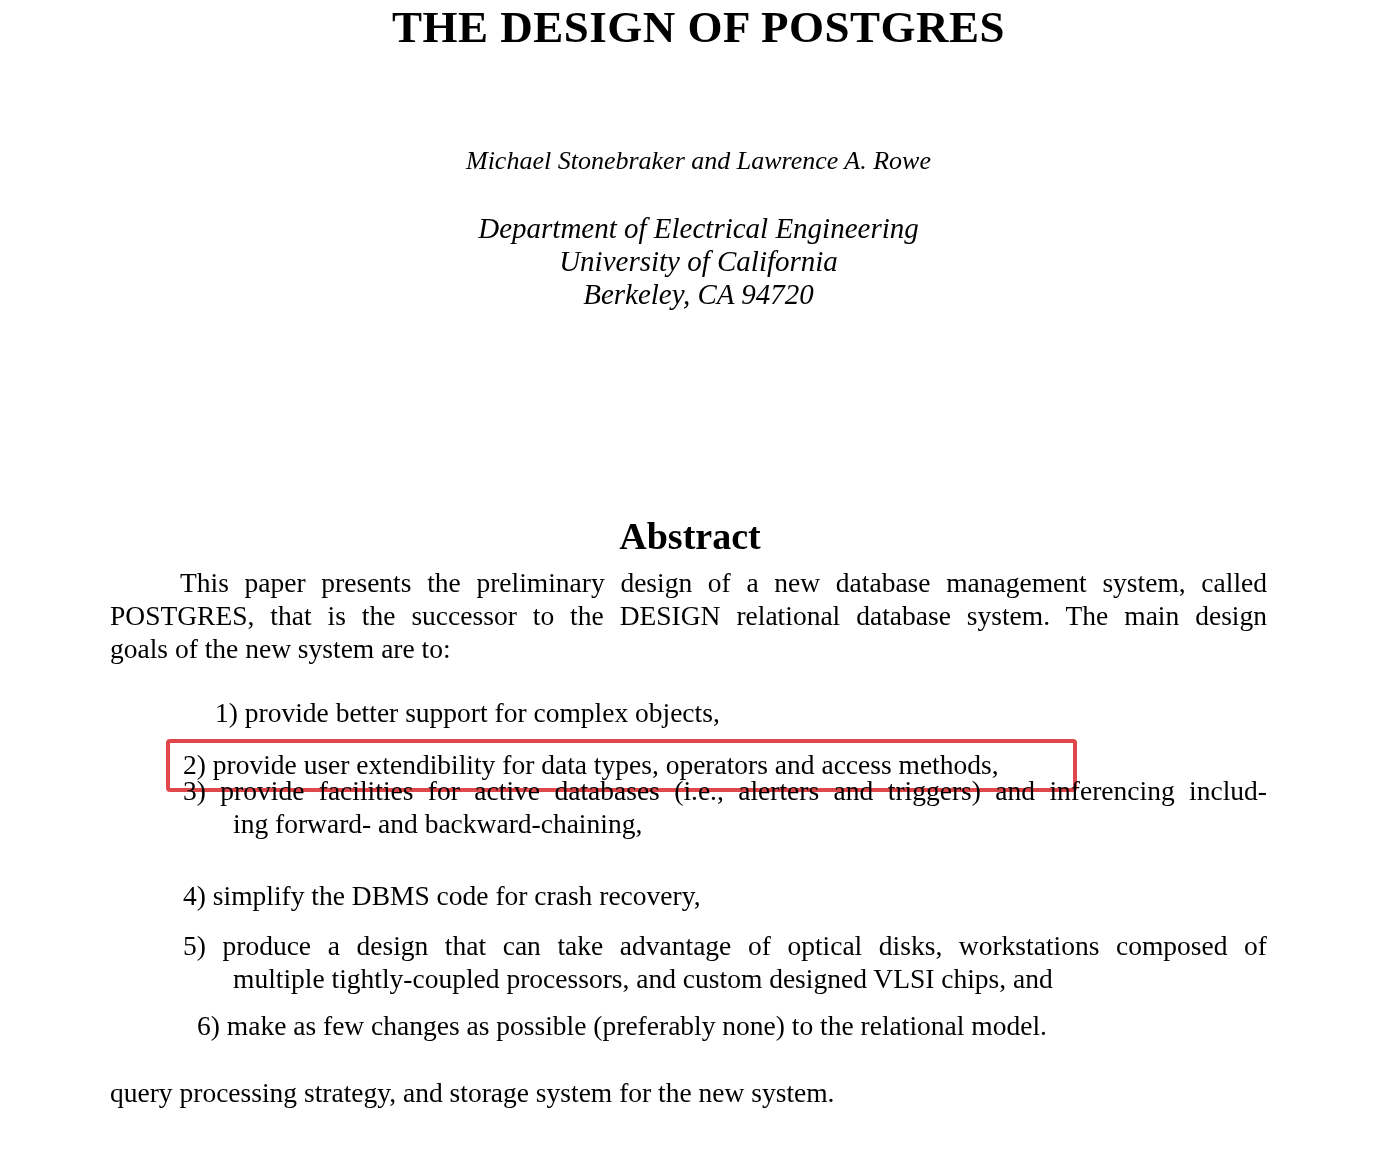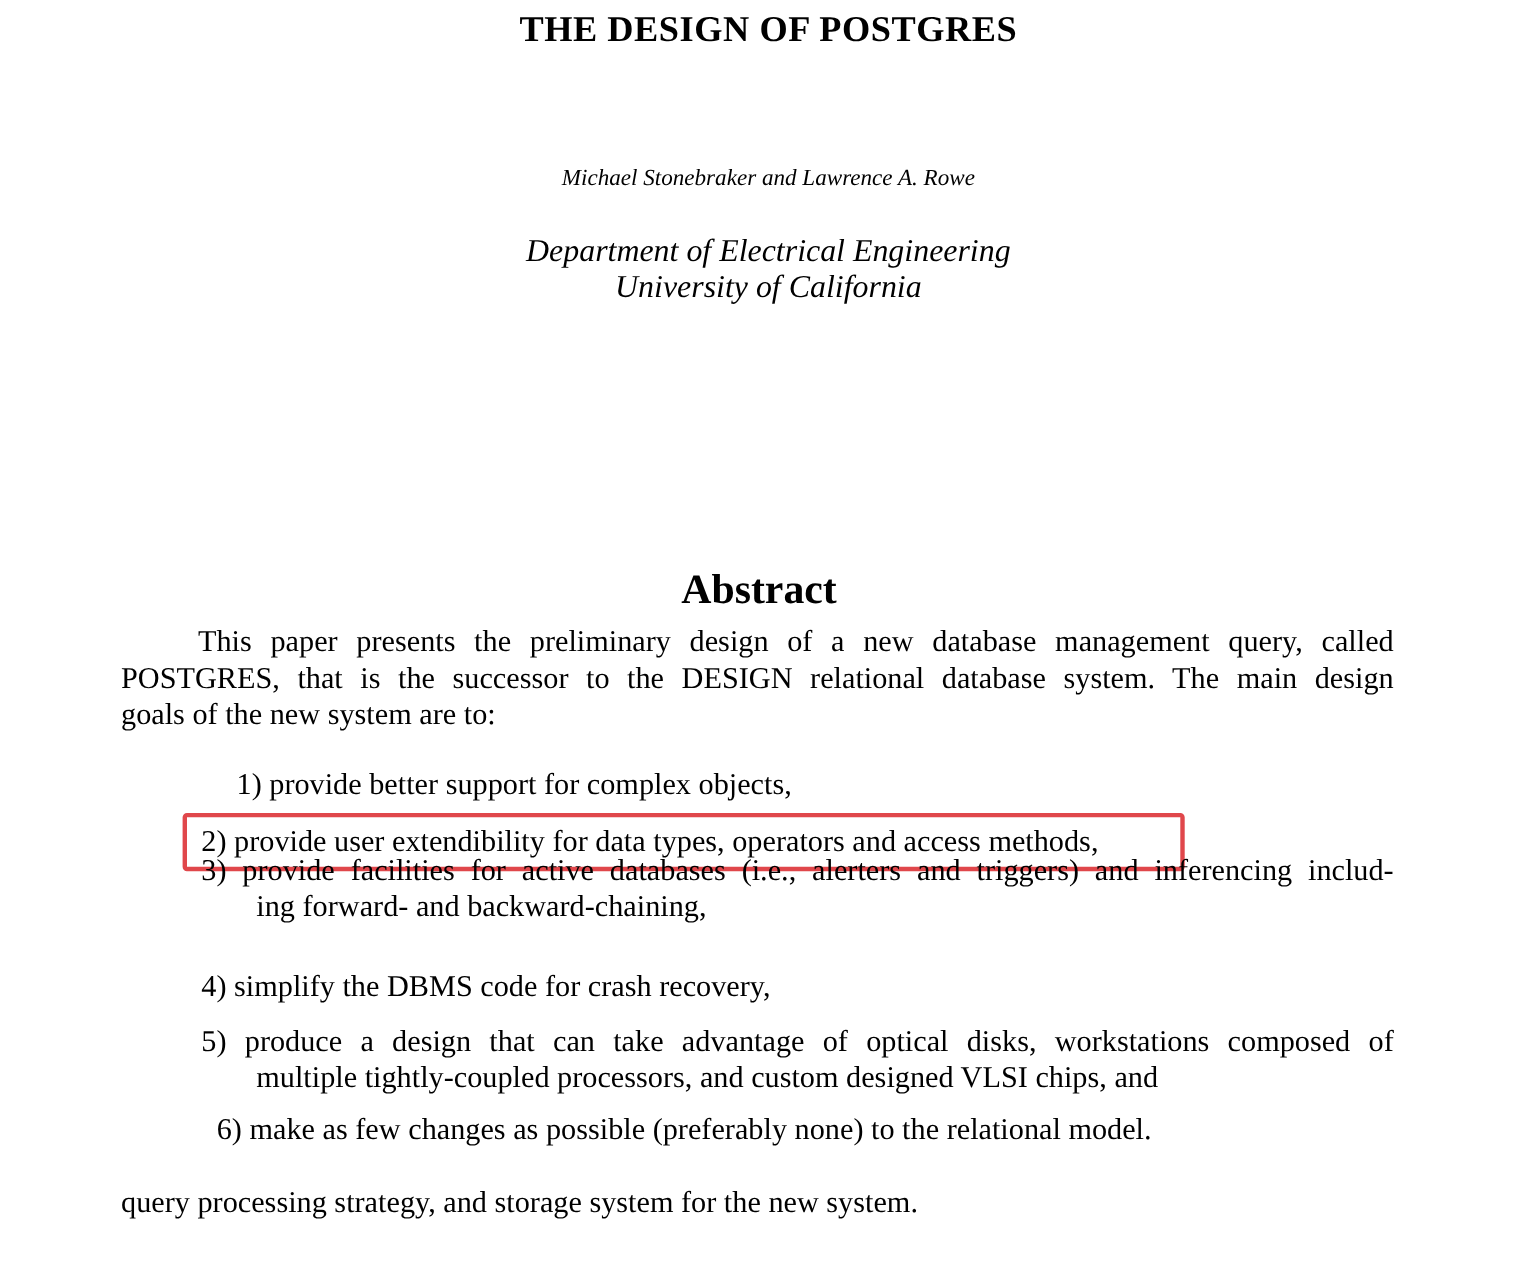--- a/index.html
+++ b/index.html
@@ -10,29 +10,29 @@
     color: #000000;
     font-family: "Liberation Serif", "DejaVu Serif", serif;
     position: relative;
     overflow: hidden;
   }
   .abs { position: absolute; }
 
   .doc-title {
     top: 7px; left: 0; width: 1397px;
     text-align: center;
-    font-size: 33px; line-height: 40px;
+    font-size: 45px; line-height: 40px;
     font-weight: bold;
     letter-spacing: 0.5px;
   }
   .authors-line {
     top: 144px; left: 0; width: 1397px;
     text-align: center;
     font-style: italic;
-    font-size: 21px; line-height: 34px;
+    font-size: 26px; line-height: 34px;
   }
   .affiliation {
     top: 212px; left: 0; width: 1397px;
     text-align: center;
     font-style: italic;
     font-size: 29px; line-height: 33px;
   }
   .abstract-heading {
     top: 518px; left: 0; width: 1380px;
     text-align: center;
@@ -75,26 +75,27 @@
 </head>
 <body>
 
 <div class="abs doc-title">THE DESIGN OF POSTGRES</div>
 
 <div class="abs authors-line">Michael Stonebraker and Lawrence A. Rowe</div>
 
 <div class="abs affiliation">
   <span class="line">Department of Electrical Engineering</span>
   <span class="line">University of California</span>
+  <span class="line">Berkeley, CA 94720</span>
 </div>
 
 <div class="abs abstract-heading">Abstract</div>
 
 <div class="abs para abstract-para">
-  <span class="line just indent">This paper presents the preliminary design of a new database management query, called</span>
+  <span class="line just indent">This paper presents the preliminary design of a new database management system, called</span>
   <span class="line just">POSTGRES, that is the successor to the DESIGN relational database system. The main design</span>
   <span class="line">goals of the new system are to:</span>
 </div>
 
 <div class="abs highlight-box"></div>
 
 <div class="goal goal-1">
   <span class="line">1) provide better support for complex objects,</span>
 </div>
 

